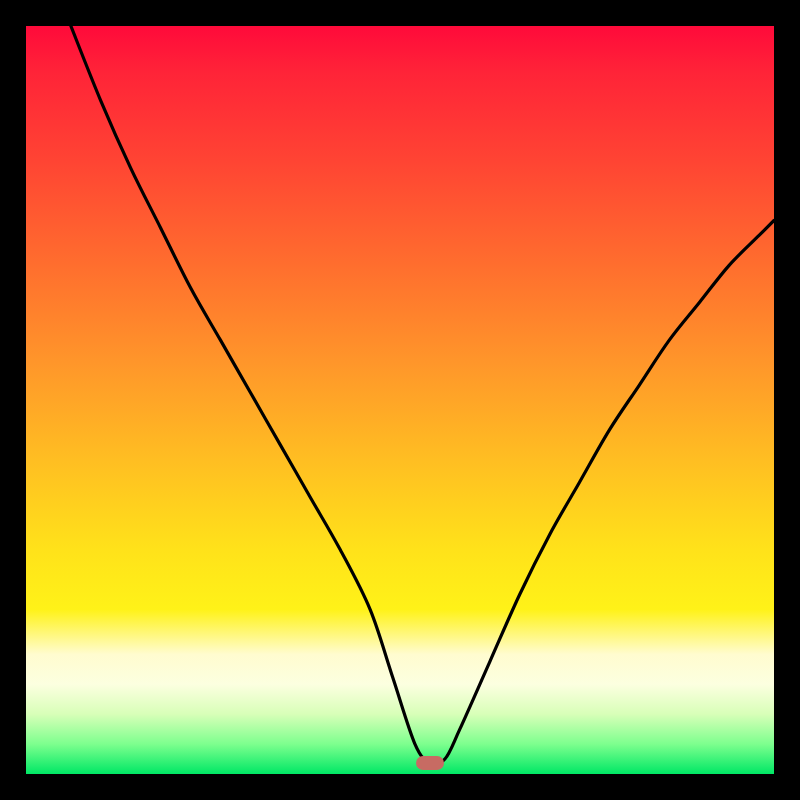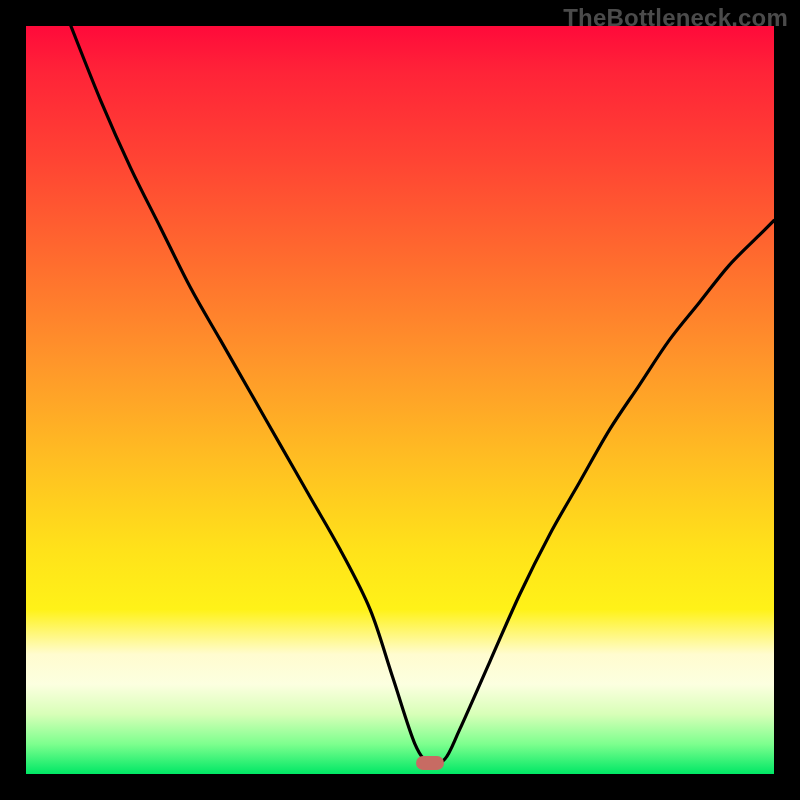--- a/index.html
+++ b/index.html
@@ -66,21 +66,20 @@
     border-radius: 7px;
     background: #c76b63;
     transform: translate(-50%, -50%);
   }
 </style>
 </head>
 <body>
 
 <div class="frame">
 
-  <div class="watermark">TheBottleneck.com</div>
 
   <div class="plot-area">
 
     <svg class="curve" viewBox="0 0 748 748" preserveAspectRatio="none">
       <path id="curve-path" fill="none" stroke="#000" stroke-width="3.2" stroke-linecap="round" stroke-linejoin="round" d="M 44.88 0.00 C 49.87 12.47, 64.83 51.11, 74.80 74.80 C 84.77 98.49, 94.75 120.93, 104.72 142.12 C 114.69 163.31, 124.67 182.01, 134.64 201.96 C 144.61 221.91, 154.59 243.10, 164.56 261.80 C 174.53 280.50, 184.51 296.71, 194.48 314.16 C 204.45 331.61, 214.43 349.07, 224.40 366.52 C 234.37 383.97, 244.35 401.43, 254.32 418.88 C 264.29 436.33, 274.27 453.79, 284.24 471.24 C 294.21 488.69, 304.19 504.90, 314.16 523.60 C 324.13 542.30, 335.35 562.25, 344.08 583.44 C 352.81 604.63, 359.04 628.32, 366.52 650.76 C 374.00 673.20, 382.73 703.74, 388.96 718.08 C 395.19 732.42, 398.93 734.29, 403.92 736.78 C 408.91 739.27, 413.89 738.65, 418.88 733.04 C 423.87 727.43, 426.36 719.33, 433.84 703.12 C 441.32 686.91, 453.79 658.24, 463.76 635.80 C 473.73 613.36, 483.71 589.67, 493.68 568.48 C 503.65 547.29, 513.63 527.34, 523.60 508.64 C 533.57 489.94, 543.55 473.73, 553.52 456.28 C 563.49 438.83, 573.47 420.13, 583.44 403.92 C 593.41 387.71, 603.39 374.00, 613.36 359.04 C 623.33 344.08, 633.31 327.87, 643.28 314.16 C 653.25 300.45, 663.23 289.23, 673.20 276.76 C 683.17 264.29, 693.15 250.58, 703.12 239.36 C 713.09 228.14, 725.56 216.92, 733.04 209.44 C 740.52 201.96, 745.51 196.97, 748.00 194.48"></path>
     </svg>
 
     <div class="marker" id="marker" style="left: 403.92px; top: 736.78px; background: rgb(199, 107, 99);"></div>
   </div>
 

